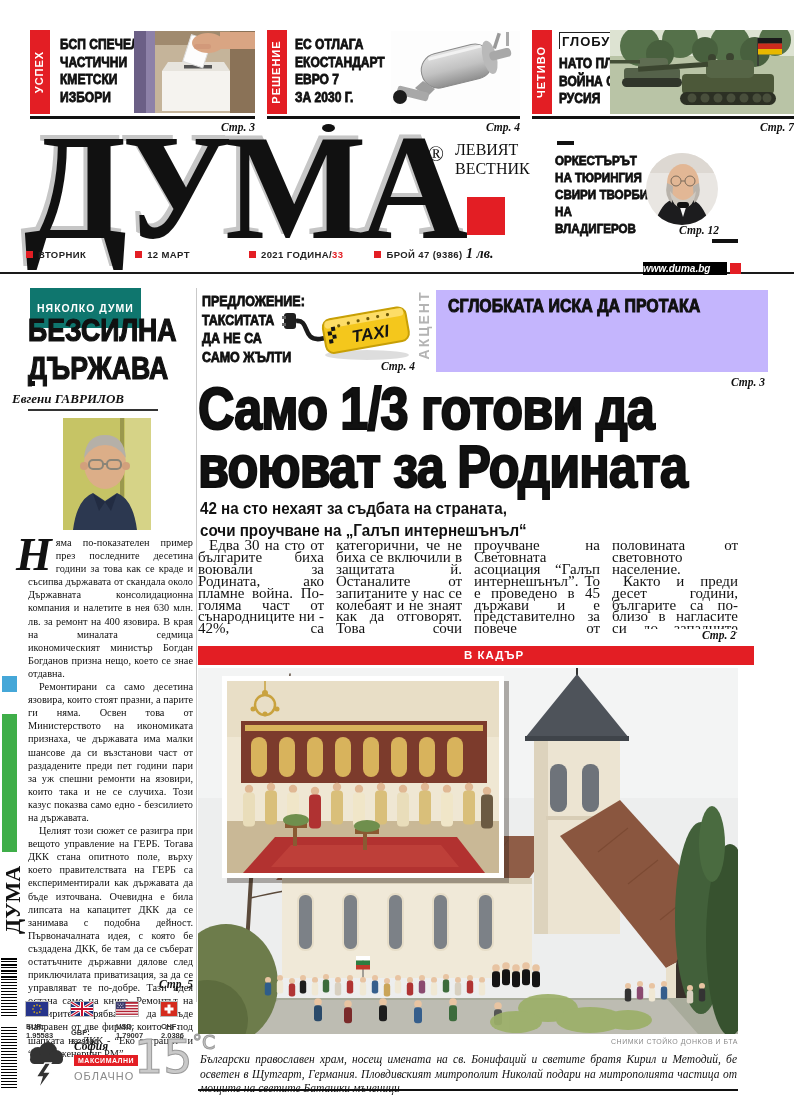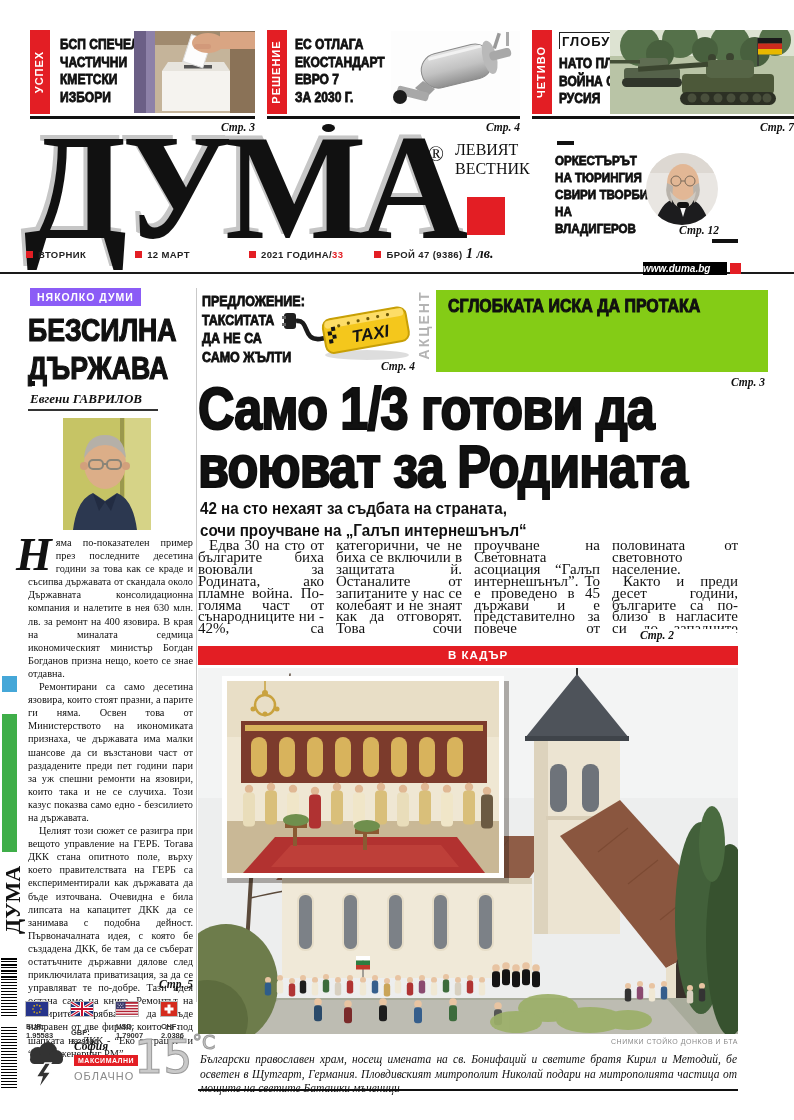--- a/index.html
+++ b/index.html
@@ -201,26 +201,26 @@
 <div class="abs" style="left:730px;top:263px;width:11px;height:11px;background:#e31e24"></div>
 
 <div class="abs" style="left:2px;top:676px;width:15px;height:16px;background:#45a7d8"></div>
 <div class="abs" style="left:2px;top:714px;width:15px;height:138px;background:#3fae49"></div>
 <div class="abs serif" style="left:-35px;top:890px;width:90px;height:20px;transform:rotate(-90deg);font-weight:bold;font-size:22px;text-align:center">ДУМА</div>
 <div class="abs" style="left:1px;top:958px;width:16px;height:132px;background:repeating-linear-gradient(180deg,#000 0 1.5px,#fff 1.5px 3px,#000 3px 4px,#fff 4px 6px)"></div>
 <div class="abs" style="left:1px;top:1016px;width:16px;height:9px;background:#fff"></div>
 
 <div class="abs" style="left:196px;top:288px;width:1px;height:714px;background:#c9c9c9"></div>
 
-<div class="abs" style="left:30px;top:288px;background:#8b5cf6;color:#fff;font:bold 10.5px 'Liberation Sans';letter-spacing:1px;padding:3px 7px">НЯКОЛКО ДУМИ</div>
+<div class="abs" style="left:30px;top:288px;background:#0f766e;color:#fff;font:bold 10.5px 'Liberation Sans';letter-spacing:1px;padding:14px 7px">НЯКОЛКО ДУМИ</div>
 
 <div class="abs pre cond" style="left:28px;top:312px;font-size:31px;line-height:38px;-webkit-text-stroke:1.2px #101010">БЕЗСИЛНА
 ДЪРЖАВА</div>
 <div class="abs" style="left:30px;top:381px;width:5px;height:5px;background:#111"></div>
-<div class="abs serif" style="left:30px;top:391px;font:bold italic 13px 'Liberation Serif'">Евгени ГАВРИЛОВ</div>
+<div class="abs serif" style="left:12px;top:391px;font:bold italic 13px 'Liberation Serif'">Евгени ГАВРИЛОВ</div>
 <div class="abs" style="left:28px;top:409px;width:130px;height:1.5px;background:#333"></div>
 
 <svg class="abs photo-svg" style="left:63px;top:418px" width="88" height="112" viewBox="0 0 88 112">
   <rect width="88" height="112" fill="#c6c465"></rect>
   <rect x="62" width="26" height="112" fill="#d6d387"></rect>
   <rect x="57" width="4" height="112" fill="#9a984d"></rect>
   <ellipse cx="42" cy="46" rx="21" ry="25" fill="#dcae88"></ellipse>
   <path d="M21,40 q2,-23 21,-23 q19,0 21,23 q-8,-13 -21,-13 q-13,0 -21,13z" fill="#b5b0a8"></path>
   <circle cx="21" cy="48" r="4" fill="#d2a07c"></circle>
     <circle cx="63" cy="48" r="4" fill="#d2a07c"></circle>
@@ -267,40 +267,40 @@
         <rect x="50" y="40" width="4" height="4"></rect>
         <rect x="46" y="44" width="4" height="4"></rect>
         <rect x="50" y="32" width="4" height="4"></rect>
       </g>
     <text x="88" y="51" font-family="Liberation Sans, sans-serif" font-size="17" font-weight="bold" font-style="italic" fill="#141414" text-anchor="middle">TAXI</text>
   </g>
 </svg>
 <div class="abs pref" style="left:340px;top:360px;width:75px;text-align:right">Стр. 4</div>
 
 <div class="abs" style="left:385px;top:316px;width:80px;height:18px;transform:rotate(-90deg);text-align:center;color:#b4b4b4;font:bold 14px 'Liberation Sans';letter-spacing:2px">АКЦЕНТ</div>
-<div class="abs" style="left:436px;top:290px;width:332px;height:82px;background:#84cc16">
+<div class="abs" style="left:436px;top:290px;width:332px;height:82px;background:#c4b5fd">
   <div class="abs cond" style="left:12px;top:5px;font-size:19px;-webkit-text-stroke:1px #101010;transform:scaleX(.84);transform-origin:0 0">СГЛОБКАТА ИСКА ДА ПРОТАКА</div>
 </div>
 <div class="abs pref" style="left:690px;top:376px;width:75px;text-align:right">Стр. 3</div>
 
 <div class="abs" style="left:198px;top:382px">
   <div style="font:bold 60px/54px 'Liberation Sans';letter-spacing:-1px;-webkit-text-stroke:2.2px #0e0e0e;transform:scaleX(.84);transform-origin:0 0;white-space:nowrap">Само 1/3 готови да</div>
   <div style="font:bold 60px/54px 'Liberation Sans';letter-spacing:-1px;-webkit-text-stroke:2.2px #0e0e0e;transform:scaleX(.84);transform-origin:0 0;white-space:nowrap;margin-top:4px">воюват за Родината</div>
 </div>
 <div class="abs pre" style="left:200px;top:497px;font:bold 16.5px/22px 'Liberation Sans';transform:scaleX(.92);transform-origin:0 0">42 на сто нехаят за съдбата на страната,
 сочи проучване на „Галъп интернешънъл“</div>
 
 <div class="abs bodytext" style="left:198px;top:540px;width:540px;height:106px;overflow:hidden;font-size:15px;line-height:11.9px;column-count:4;column-gap:12px">
   <p>Едва 30 на сто от българите биха воювали за Родината, ако пламне война. По-голяма част от сънародниците ни - 42%, са категорични, че не биха се включили в защитата й. Останалите от запитаните у нас се колебаят и не знаят как да отговорят. Това сочи проучване на Световната асоциация “Галъп интернешънъл”. То е проведено в 45 държави и е представително за повече от половината от световното население.</p>
   <p>Както и преди десет години, българите са по-близо в нагласите си до западните европейски държави, отколкото до източните, посочват от “Галъп интернешънъл”. През 2014 г. у нас само 25 на сто са отговорили, че биха воювали за Родината, а 47% са декларирали, че няма да го направят.</p>
   <p>Според проучването всеки втори в света заявява, че ако има война, би се сражавал за страната си, една трета не биха, а останалите не са сигурни. Според анализаторите заявената готовност за участие в битка за страната е намаляла след избухването на конфликтите в Украйна и Газа.</p>
 </div>
-<div class="abs pref" style="left:640px;top:629px;width:96px;background:#fff">Стр. 2</div>
-
-<div class="abs" style="left:198px;top:646px;width:540px;height:19px;background:#e31e24;color:#fff;font:bold 11.5px/19px 'Liberation Sans';letter-spacing:1px;padding-left:0">
+<div class="abs pref" style="left:640px;top:629px;width:96px;text-align:right;background:#fff">Стр. 2</div>
+
+<div class="abs" style="left:198px;top:646px;width:540px;height:19px;background:#e31e24;color:#fff;font:bold 11.5px/19px 'Liberation Sans';letter-spacing:1px;padding-left:16px">
   <span style="margin-left:250px">В КАДЪР</span>
 </div>
 
 <svg class="abs photo-svg" style="left:198px;top:668px" width="540" height="366" viewBox="0 0 540 366">
   <defs>
     <g id="cf">
         <circle cy="0" r="3" fill="#e8c4a2"></circle>
         <rect x="-3.2" y="2.6" width="6.4" height="13" rx="2.4"></rect>
       </g>
     <g id="cf2">

